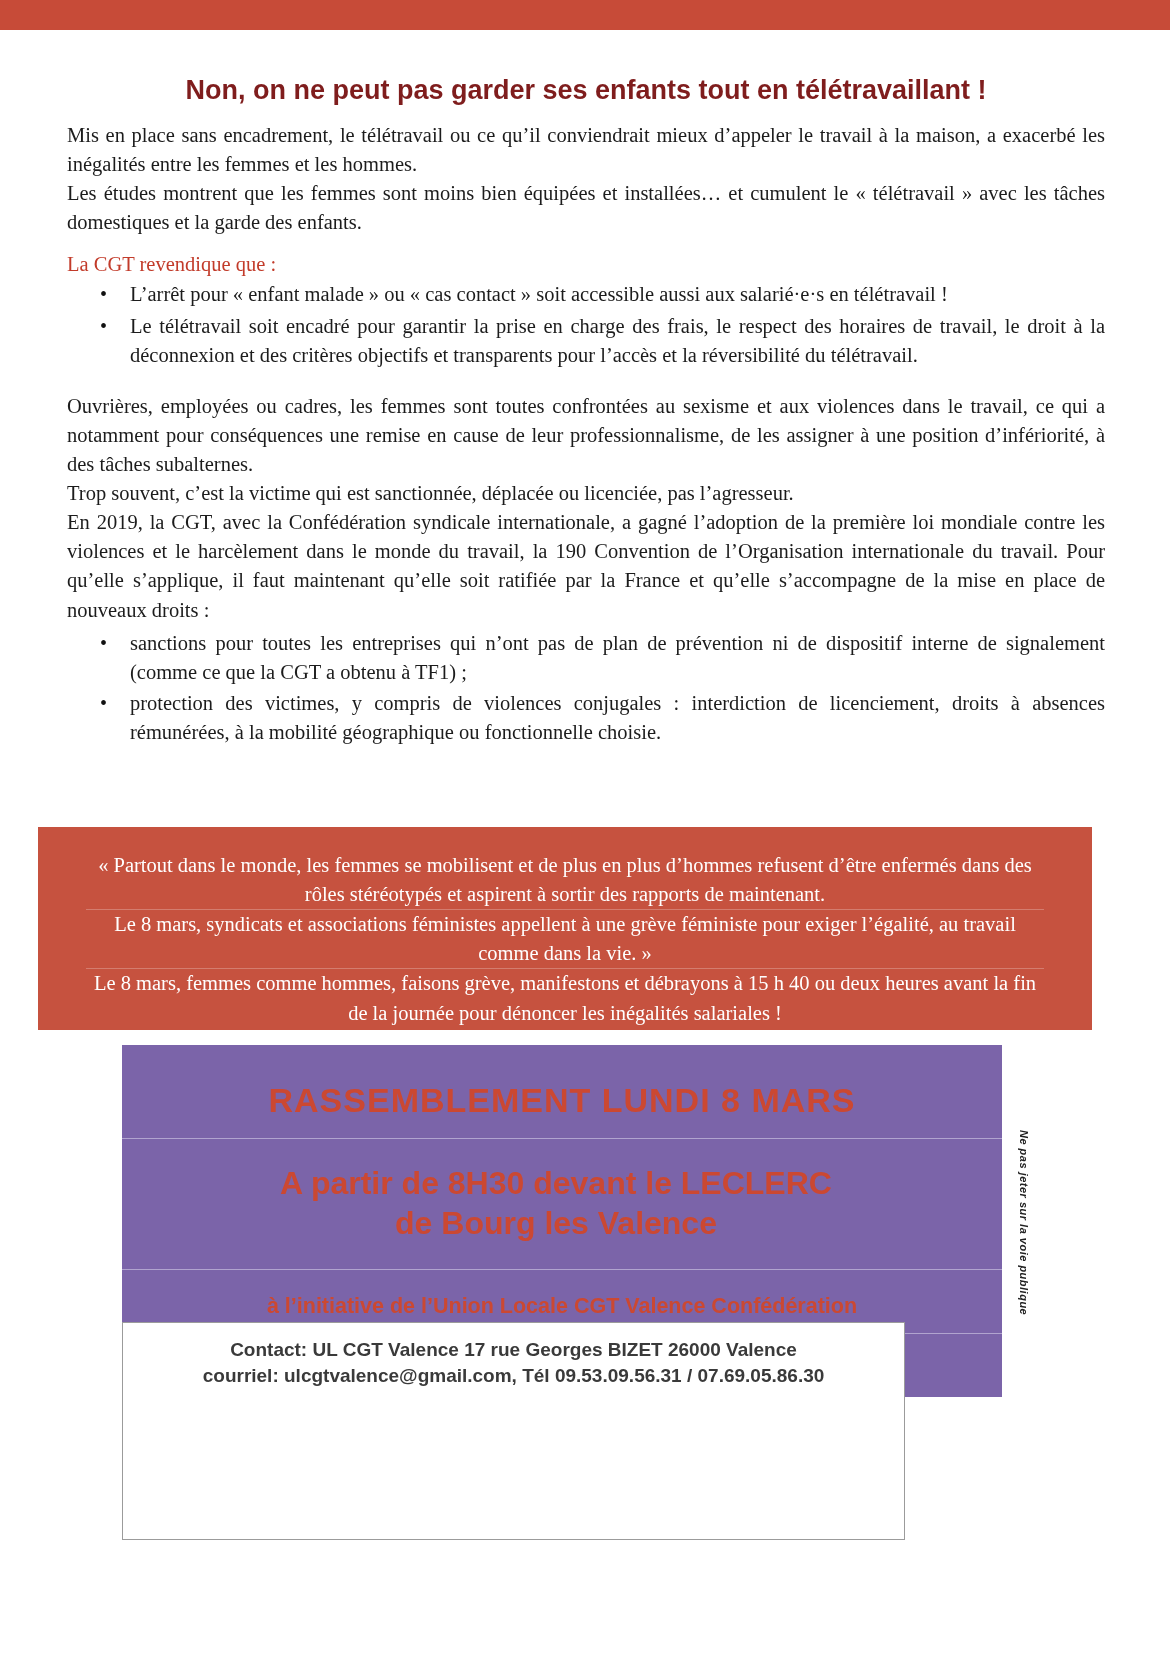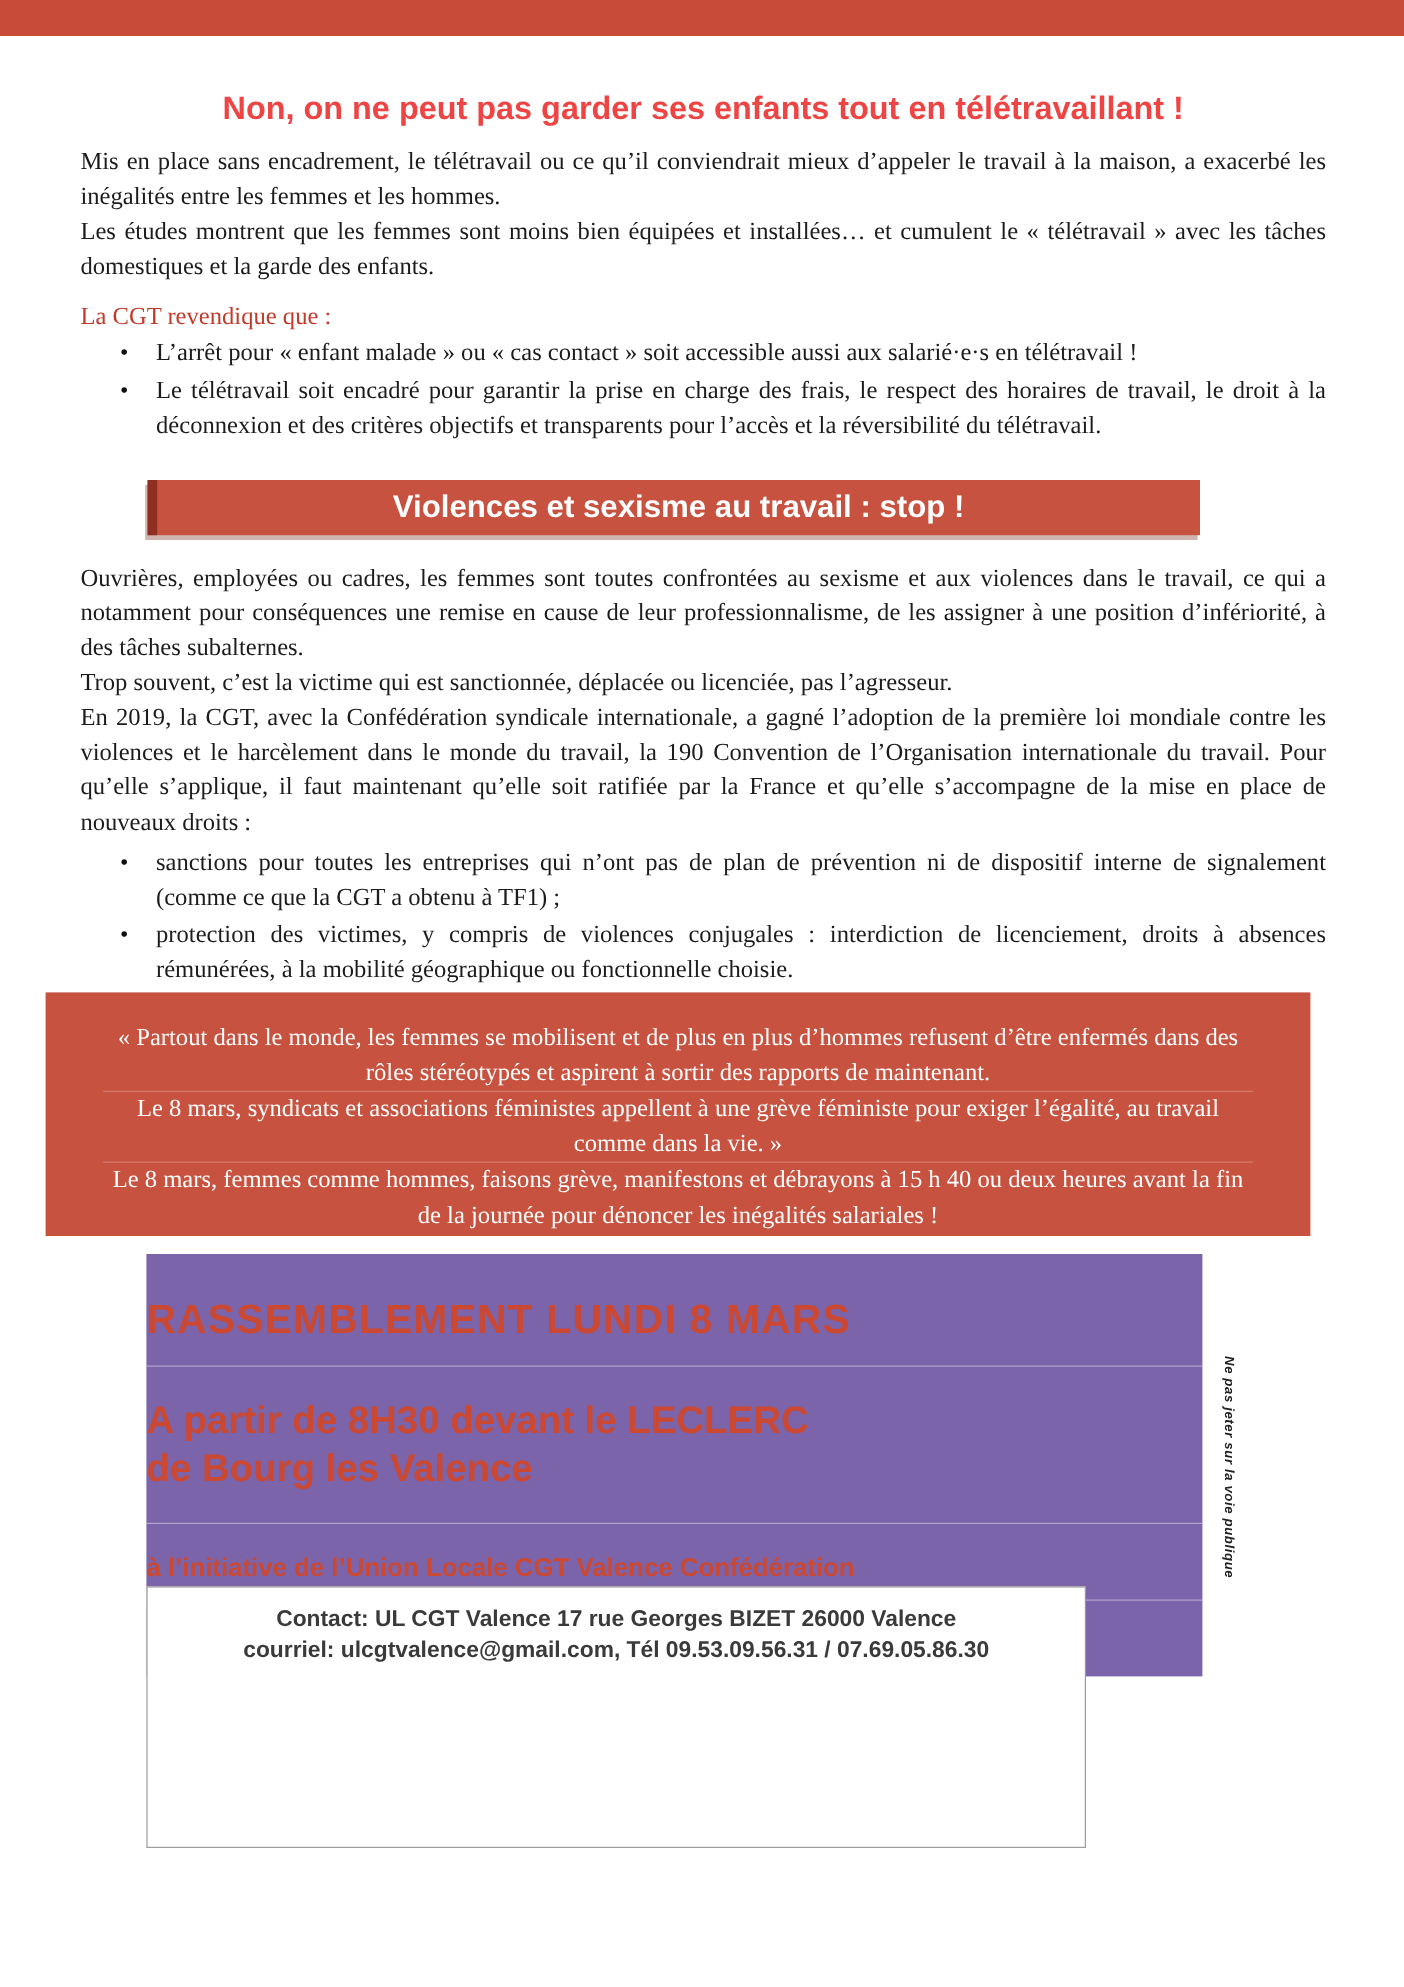--- a/index.html
+++ b/index.html
@@ -17,21 +17,21 @@
   }
   .content{
     position:absolute;left:67px;top:30px;width:1038px;
   }
   .main-heading{
     margin:45px 0 0 0;
     text-align:center;
     font-family:"Liberation Sans", sans-serif;
     font-weight:bold;
     font-size:27px;
-    color:#ef4444;
+    color:#7f1d1d;
   }
   .body-par{
     font-size:20.5px;line-height:1.42;text-align:justify;
   }
   .intro-block{margin-top:15px;}
   .demands-label{
     margin-top:16px;
     color:#c23b2a;font-size:20.5px;
   }
   ul.dotlist{
@@ -74,20 +74,21 @@
   }
   .quote-par{
     font-size:20.5px;line-height:1.42;
   }
   .quote-par + .quote-par{
     border-top:1px solid rgba(255,255,255,0.25);
   }
   .rally-block{
     position:absolute;left:122px;top:1045px;width:880px;
     background:#7b64a9;
+    text-align:center;
     font-family:"Liberation Sans", sans-serif;
     font-weight:bold;
     color:#cb4832;
   }
   .rally-row{border-bottom:1px solid rgba(222,216,238,0.55);}
   .rally-row:last-child{border-bottom:none;}
   .rally-title{
     padding:36px 0 18px 0;
     font-size:34px;letter-spacing:1px;
   }
@@ -134,23 +135,20 @@
       <div class="body-par">Les études montrent que les femmes sont moins bien équipées et installées… et cumulent le « télétravail » avec les tâches domestiques et la garde des enfants.</div>
     </div>
 
     <div class="demands-label">La CGT revendique que :</div>
 
     <ul class="dotlist">
       <li>L’arrêt pour « enfant malade » ou « cas contact » soit accessible aussi aux salarié·e·s en télétravail !</li>
       <li>Le télétravail soit encadré pour garantir la prise en charge des frais, le respect des horaires de travail, le droit à la déconnexion et des critères objectifs et transparents pour l’accès et la réversibilité du télétravail.</li>
     </ul>
 
-    <div class="banner">
-      <span class="banner-text">Violences et sexisme au travail : stop !</span>
-    </div>
 
     <div class="violence-block">
       <div class="body-par">Ouvrières, employées ou cadres, les femmes sont toutes confrontées au sexisme et aux violences dans le travail, ce qui a notamment pour conséquences une remise en cause de leur professionnalisme, de les assigner à une position d’infériorité, à des tâches subalternes.</div>
       <div class="body-par">Trop souvent, c’est la victime qui est sanctionnée, déplacée ou licenciée, pas l’agresseur.</div>
       <div class="body-par">En 2019, la CGT, avec la Confédération syndicale internationale, a gagné l’adoption de la première loi mondiale contre les violences et le harcèlement dans le monde du travail, la 190 Convention de l’Organisation internationale du travail. Pour qu’elle s’applique, il faut maintenant qu’elle soit ratifiée par la France et qu’elle s’accompagne de la mise en place de nouveaux droits :</div>
     </div>
 
     <ul class="dotlist">
       <li>sanctions pour toutes les entreprises qui n’ont pas de plan de prévention ni de dispositif interne de signalement (comme ce que la CGT a obtenu à TF1) ;</li>
       <li>protection des victimes, y compris de violences conjugales : interdiction de licenciement, droits à absences rémunérées, à la mobilité géographique ou fonctionnelle choisie.</li>

